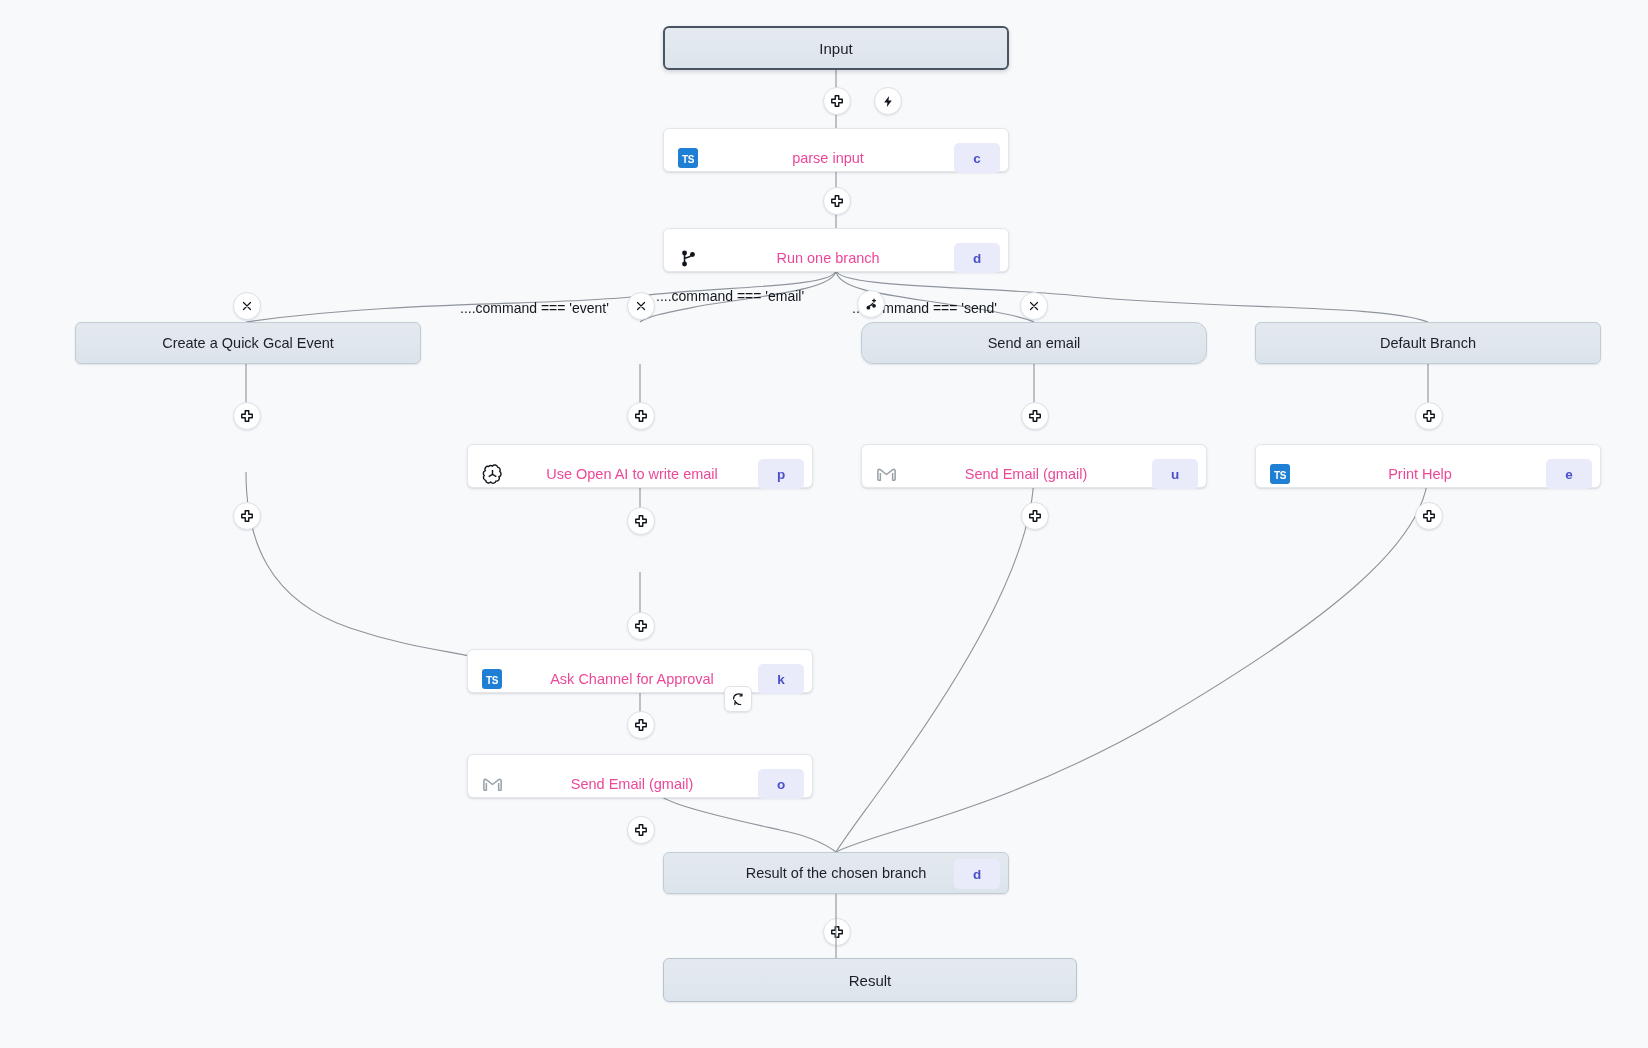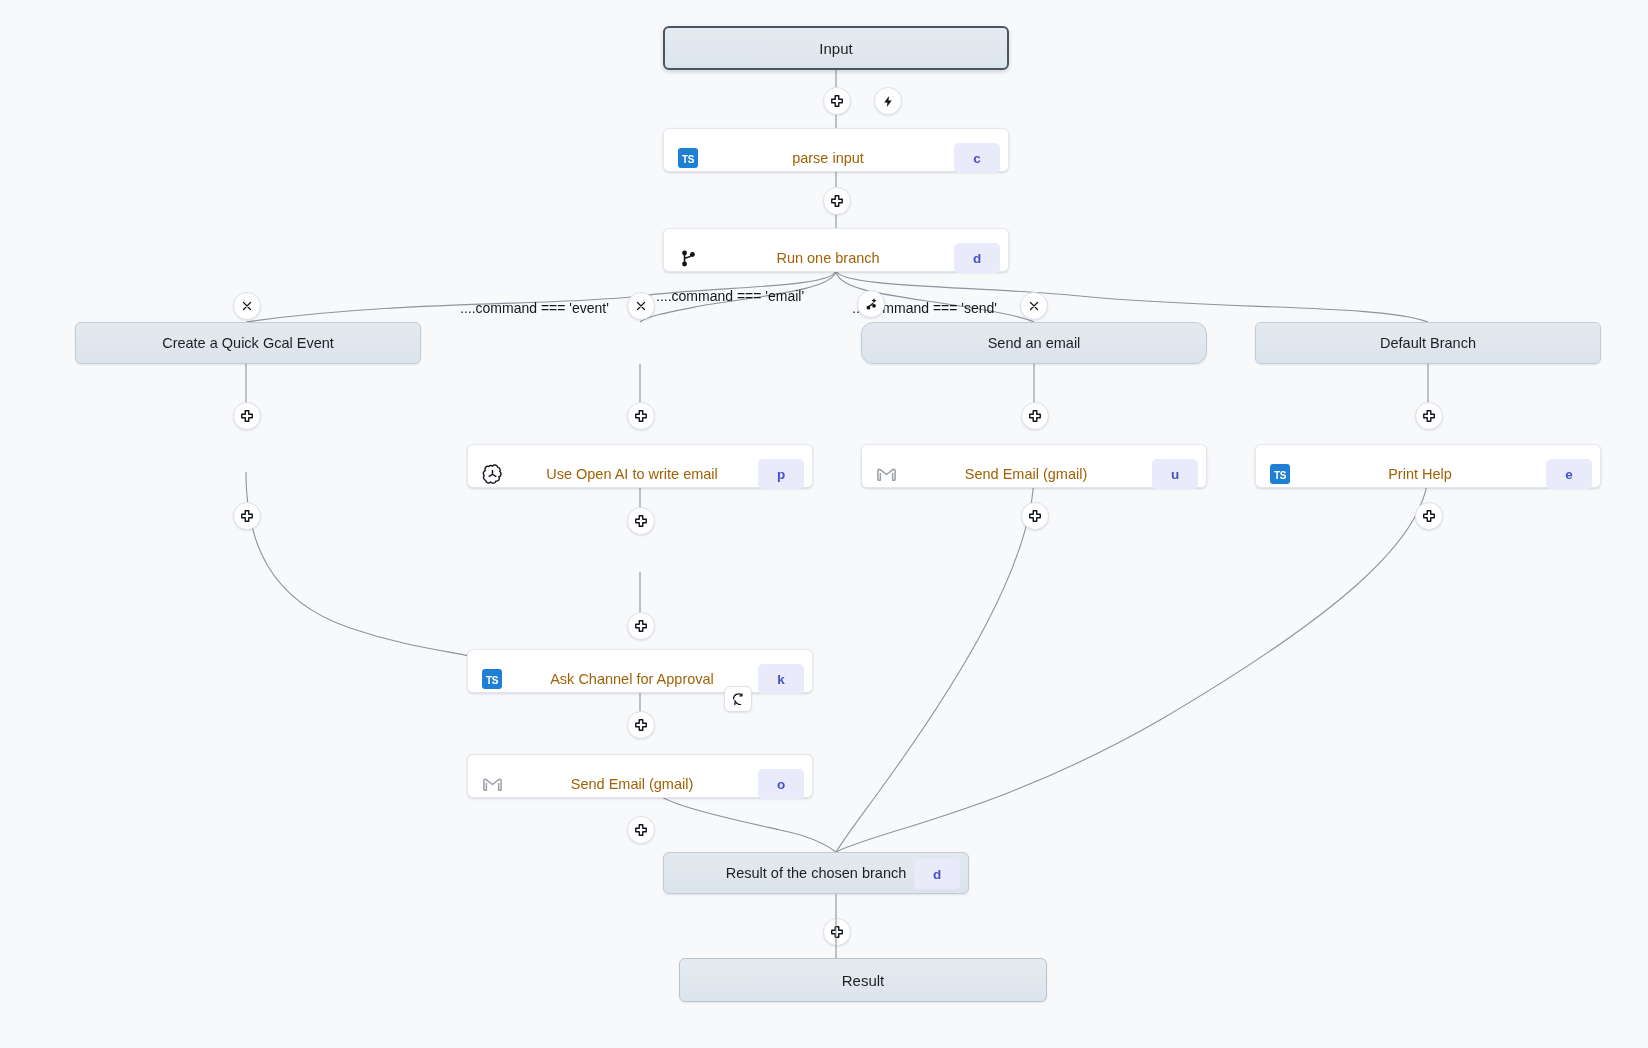--- a/index.html
+++ b/index.html
@@ -77,21 +77,21 @@
     height: 28px;
     flex: 0 0 28px;
     display: flex;
     align-items: center;
     justify-content: center;
   }
   .step .label {
     flex: 1 1 auto;
     text-align: center;
     font-size: 14.5px;
-    color: #a16207;
+    color: #ec4899;
     padding: 0 6px;
     white-space: nowrap;
     overflow: hidden;
   }
   .kbd {
     flex: 0 0 auto;
     min-width: 30px;
     height: 30px;
     border-radius: 5px;
     background: #e9ebfb;
@@ -394,31 +394,31 @@
     <span class="label">Send Email (gmail)</span>
     <span class="kbd">o</span>
   </div>
 
   <div class="handle" style="left:627px; top:816px;">
     <svg width="14" height="14" viewBox="0 0 24 24" fill="none" stroke="#11161c" stroke-width="2.4" stroke-linejoin="round">
         <path d="M9 3h6v6h6v6h-6v6H9v-6H3V9h6z"></path>
       </svg>
   </div>
 
-  <div class="node bar" style="left:663px; top:852px; width:306px;">
+  <div class="node bar" style="left:663px; top:852px; width:346px;">
     <span>Result of the chosen branch</span>
     <span class="kbd">d</span>
   </div>
 
   <div class="handle" style="left:823px; top:918px;">
     <svg width="14" height="14" viewBox="0 0 24 24" fill="none" stroke="#11161c" stroke-width="2.4" stroke-linejoin="round">
         <path d="M9 3h6v6h6v6h-6v6H9v-6H3V9h6z"></path>
       </svg>
   </div>
   <svg class="edges" viewBox="0 0 1648 1048">
     <path d="M836,894 L836,958" fill="none" stroke="#8d949c" stroke-width="1.1"></path>
   </svg>
 
-  <div class="node term" style="left:663px; top:958px; width:368px;margin-left:16px;">
+  <div class="node term" style="left:663px; top:958px; width:414px;">
     <span>Result</span>
   </div>
 
 </div>
 
 </body></html>

